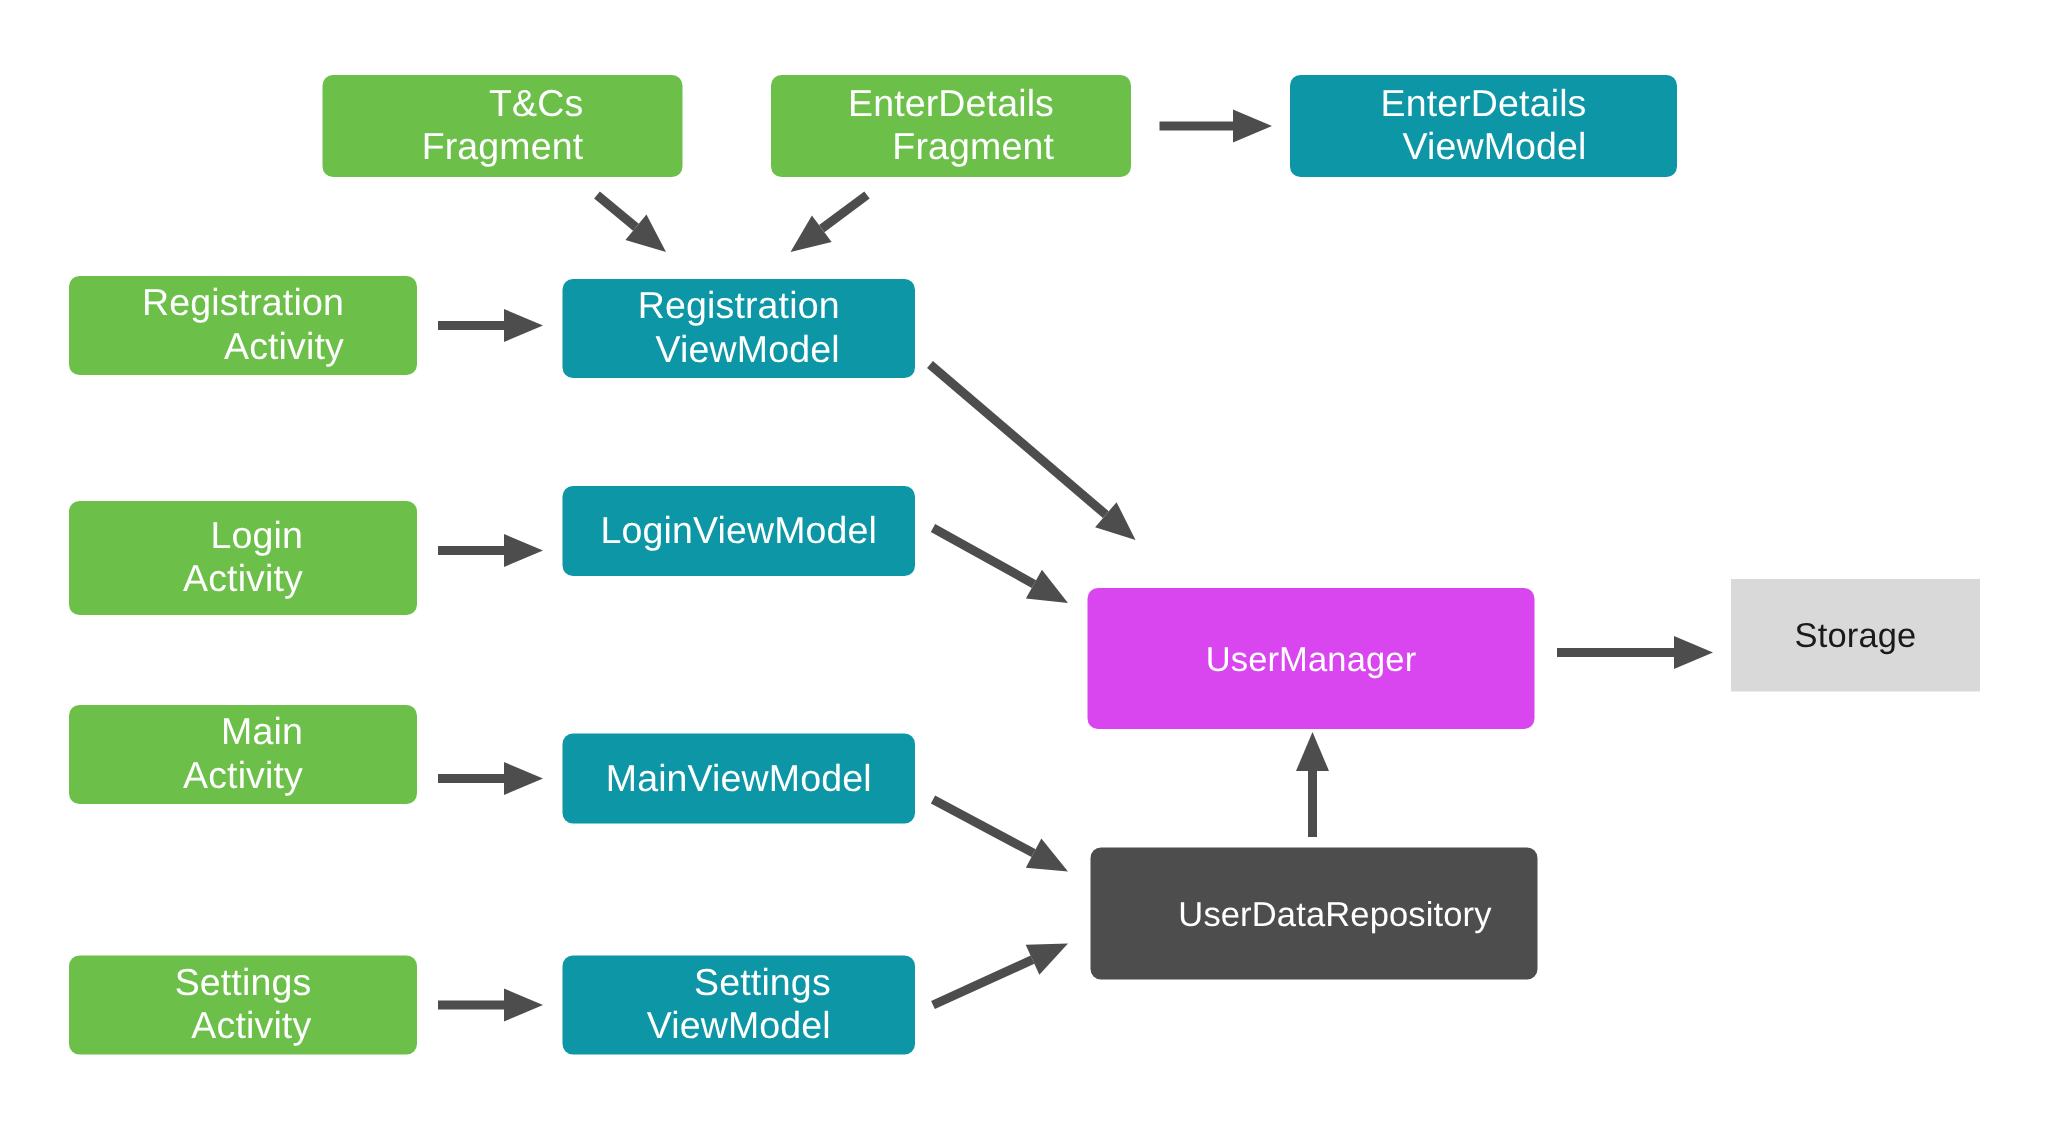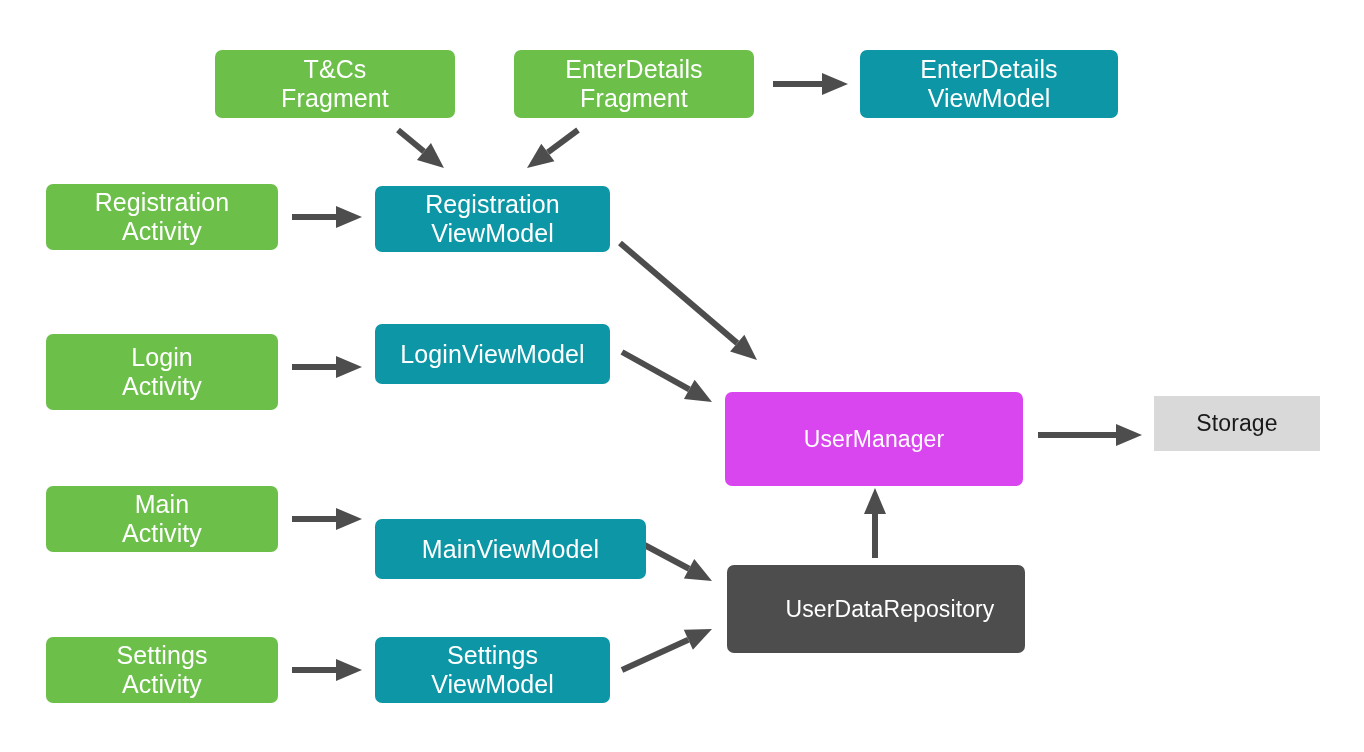--- a/index.html
+++ b/index.html
@@ -23,21 +23,21 @@
     top: 0;
     width: 1364px;
     height: 752px;
     pointer-events: none;
   }
   .node {
     position: absolute;
     display: flex;
     align-items: center;
     justify-content: center;
-    text-align: center;
+    text-align: right;
     box-sizing: border-box;
     line-height: 1.16;
     white-space: pre-line;
     letter-spacing: 0.1px;
   }
   .node-green {
     background: #6cc04a;
     color: #ffffff;
     border-radius: 7px;
     font-size: 25px;
@@ -127,23 +127,23 @@
       <div class="node node-teal" style="left: 860px; top: 50px; width: 258px; height: 68px; background: rgb(13, 150, 165);">EnterDetails
 ViewModel</div>
       <div class="node node-green" style="left: 46px; top: 184px; width: 232px; height: 66px; background: rgb(108, 192, 74);">Registration
 Activity</div>
       <div class="node node-teal" style="left: 375px; top: 186px; width: 235px; height: 66px; background: rgb(13, 150, 165);">Registration
 ViewModel</div>
       <div class="node node-green" style="left: 46px; top: 334px; width: 232px; height: 76px; background: rgb(108, 192, 74);">Login
 Activity</div>
       <div class="node node-teal" style="left: 375px; top: 324px; width: 235px; height: 60px; background: rgb(13, 150, 165);">LoginViewModel</div>
       <div class="node node-dark" style="left: 725px; top: 392px; width: 298px; height: 94px; background: #d946ef;">UserManager</div>
-      <div class="node node-gray" style="left: 1154px; top: 396px; width: 166px; height: 55px; background: rgb(217, 217, 217);">Storage</div>
-      <div class="node node-green" style="left: 46px; top: 486px; width: 232px; height: 66px; background: rgb(108, 192, 74);">Main
+      <div class="node node-gray" style="left: 1154px; top: 386px; width: 166px; height: 75px; background: rgb(217, 217, 217);">Storage</div>
+      <div class="node node-green" style="left: 46px; top: 470px; width: 232px; height: 66px; background: rgb(108, 192, 74);">Main
 Activity</div>
-      <div class="node node-teal" style="left: 375px; top: 489px; width: 271px; height: 60px; background: rgb(13, 150, 165); margin-top: 30px;">MainViewModel</div>
+      <div class="node node-teal" style="left: 375px; top: 489px; width: 235px; height: 60px; background: rgb(13, 150, 165);">MainViewModel</div>
       <div class="node node-dark" style="left: 727px; top: 565px; width: 298px; height: 88px; background: rgb(77, 77, 77); padding-left: 28px;">UserDataRepository</div>
       <div class="node node-green" style="left: 46px; top: 637px; width: 232px; height: 66px; background: rgb(108, 192, 74);">Settings
 Activity</div>
       <div class="node node-teal" style="left: 375px; top: 637px; width: 235px; height: 66px; background: rgb(13, 150, 165);">Settings
 ViewModel</div>
     </div>
 </div>
 
 </body></html>

